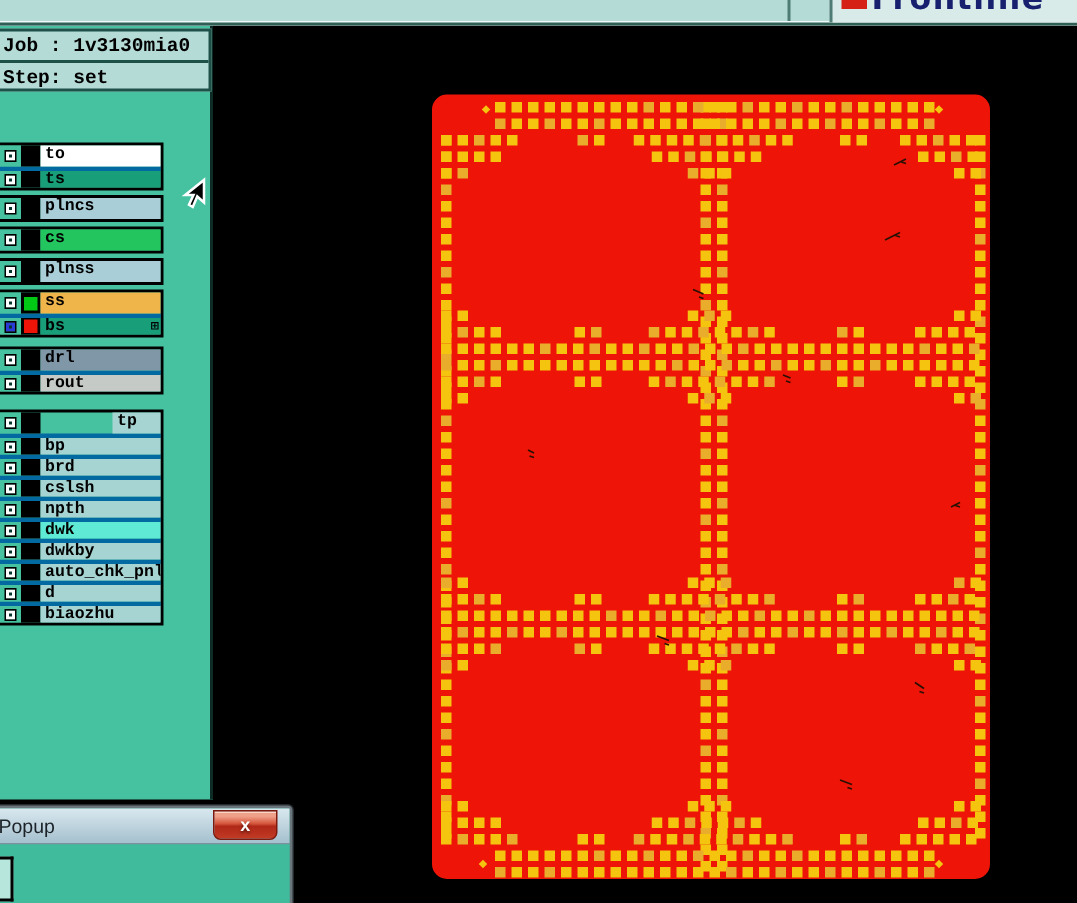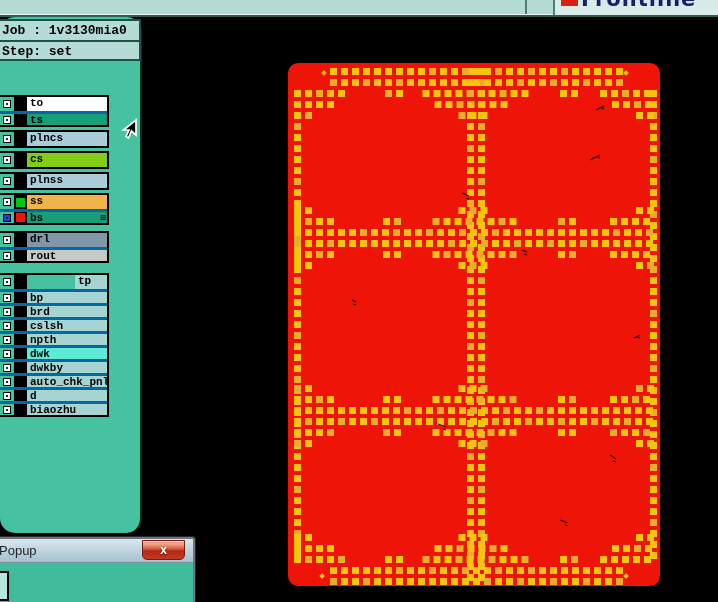--- a/index.html
+++ b/index.html
@@ -12,21 +12,21 @@
           box-shadow:inset 0 -2px 0 #2e5e54, inset 0 -3px 0 #eef8f6;z-index:30;}
   .topbar-sep{position:absolute;left:525px;top:0;width:2px;height:14px;background:#4f7d75;}
   .logo-panel{position:absolute;left:553px;top:0;width:165px;height:15px;background:#d9ebe9;
               border-left:2px solid #4f7d75;overflow:hidden;}
   .logo-mark{position:absolute;left:6px;top:-3px;width:17px;height:9px;background:#d42015;}
   .logo-text{position:absolute;left:26px;top:-13px;font-family:"DejaVu Sans",sans-serif;
              font-weight:bold;font-size:21px;color:#16206e;letter-spacing:1px;}
 
   
   .sidebar{position:absolute;left:0;top:17px;width:142px;height:516px;background:#46c2a0;
-           border-right:2px solid #0d2c26;z-index:20;border-radius:15px;}
+           border-right:2px solid #0d2c26;z-index:20;}
   .job-panel{position:absolute;left:-5px;top:2px;width:146px;height:42px;background:#b5dbd7;
              border:2px solid #1d5148;}
   .job-row{height:19px;font-weight:bold;font-size:13px;color:#000;padding:2px 0 0 5px;white-space:nowrap;}
   .job-div{height:2px;background:#1d5148;}
   .matrix-btn{position:absolute;left:1px;top:47px;width:137px;height:25px;background:#b5dbd7;
               border:2px solid #123f36;box-shadow:inset -2px -2px 0 #5c8a80;
               font-weight:bold;font-size:13px;color:#000;text-align:left;
               padding:3px 0 0 6px;font-family:"Liberation Mono",monospace;white-space:nowrap;}
 
   
@@ -764,21 +764,21 @@
           </div>
         </div>
         <div class="seg">
           <div class="lrow">
             <span class="cbcell">
               <span class="cb"></span>
             </span>
             <span class="swcell">
               <span class="sw" style="background: rgb(0, 0, 0);"></span>
             </span>
-            <span class="lbl" style="background: #84cc16;">cs</span>
+            <span class="lbl" style="background: #22c55e;">cs</span>
           </div>
         </div>
         <div class="seg">
           <div class="lrow">
             <span class="cbcell">
               <span class="cb"></span>
             </span>
             <span class="swcell">
               <span class="sw" style="background: rgb(0, 0, 0);"></span>
             </span>

